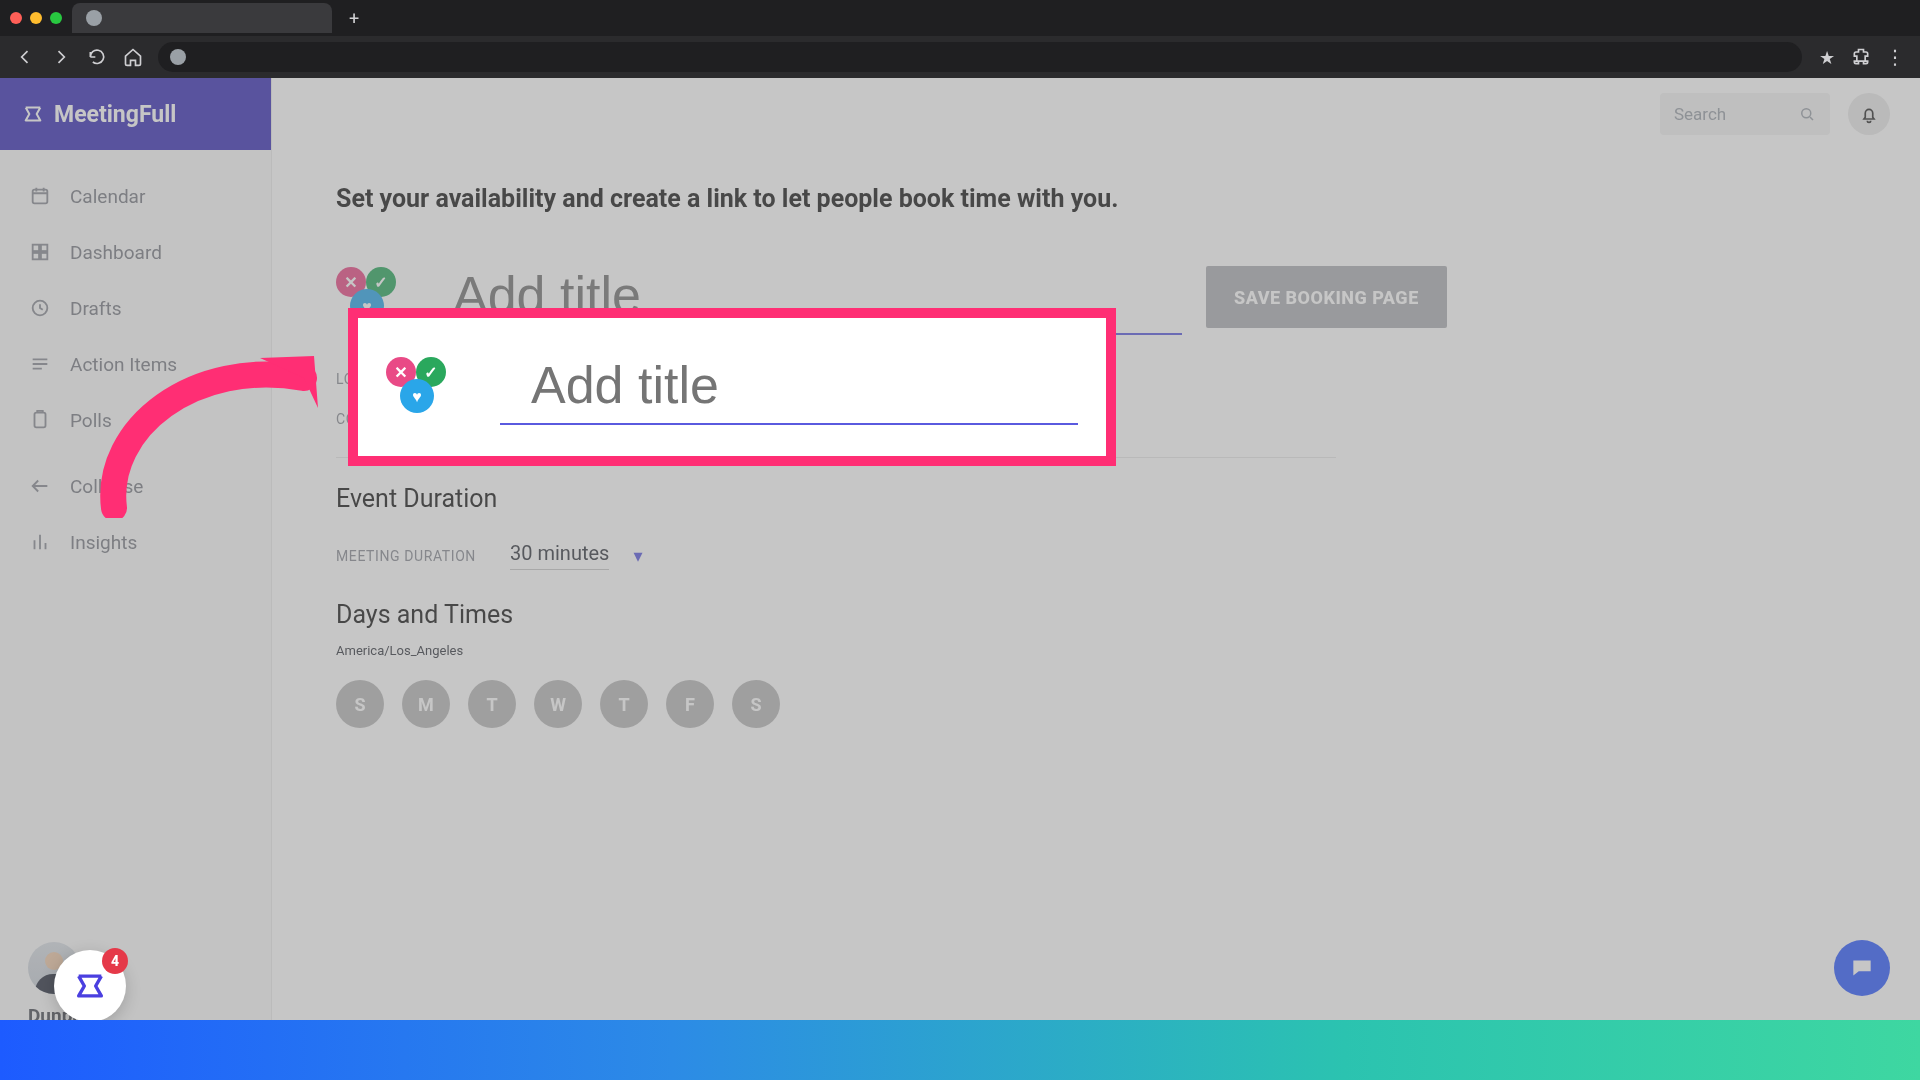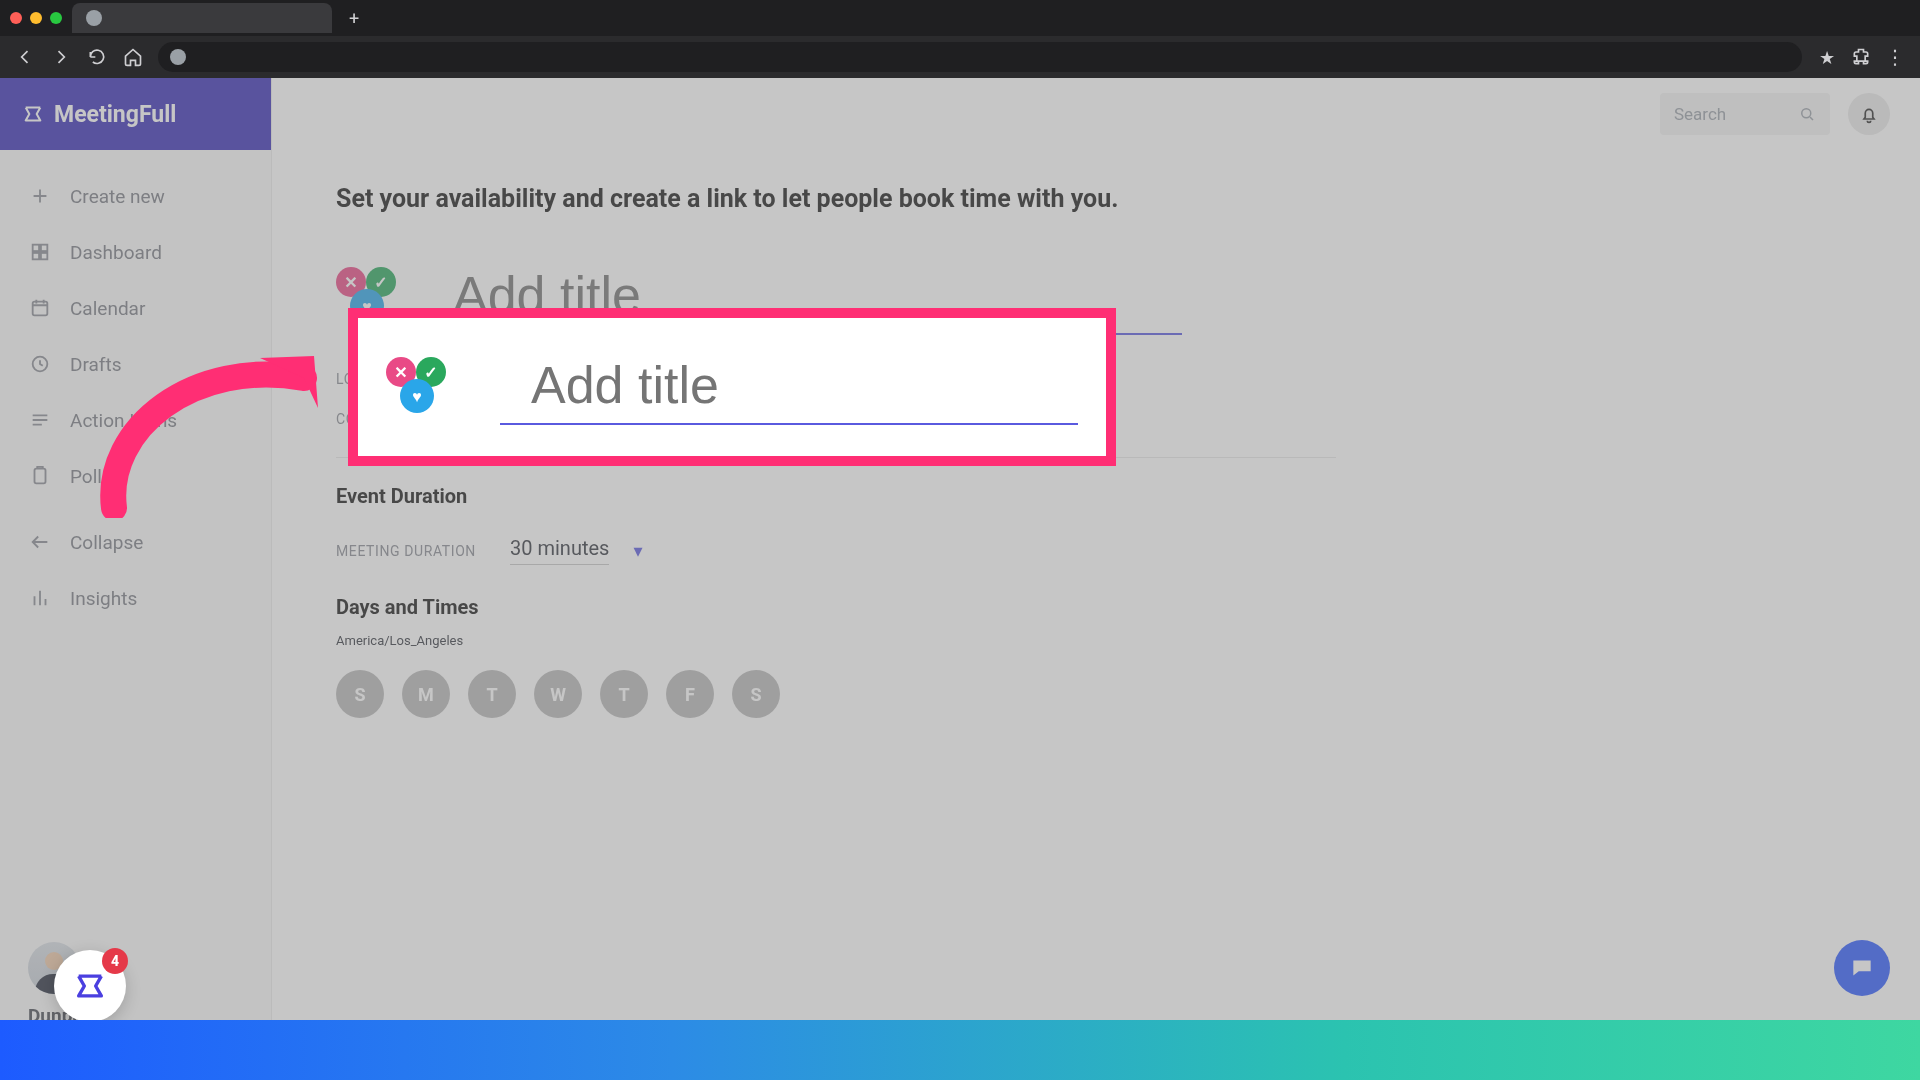--- a/index.html
+++ b/index.html
@@ -63,21 +63,21 @@
   .bv { background:#2aa85d; right:0; top:0;}
   .bheart { width:34px; height:34px; border-radius:50%; background:#2aa6e9; left:14px; top:22px; color:#fff;}
   .save-btn { height:62px; padding:0 28px; background:#aeb0b4; color:#fff; font-weight:800; letter-spacing:.5px; font-size:18px; border-radius:2px; display:flex; align-items:center;}
 
   .kv { display:flex; align-items:center; gap:40px; margin-top:16px;}
   .klabel { font-size:14px; letter-spacing:.6px; color:#8a8d95; text-transform:uppercase; min-width:150px;}
   .klink { color:#3a3d46; text-decoration:underline; text-underline-offset:3px; font-size:20px;}
 
   .divider { height:1px; background:#e8e8e8; margin:26px 0; max-width:1000px;}
 
-  .section-h { font-size:20px; font-weight:700; color:#1a1a1a;}
+  .section-h { font-size:25px; font-weight:400; color:#1a1a1a;}
   .duration-row { display:flex; align-items:center; gap:24px; margin-top:28px;}
   .dur-val { color:#363a42; font-size:20px; border-bottom:1px solid #c8c8c8; padding-bottom:4px;}
   .chev { color:#5a5adf; font-size:18px;}
   .subtext { color:#3e414a; font-size:20px; margin-top:18px;}
   .tz { color:#363a42; font-size:13px; margin-top:14px;}
 
   .days { display:flex; gap:18px; margin-top:22px;}
   .day { width:48px; height:48px; border-radius:50%; background:#b9b9b9; color:#fff; display:flex; align-items:center; justify-content:center; font-weight:700; font-size:18px;}
 
   
@@ -155,44 +155,36 @@
       <div class="brandbar">
         <svg class="brand-logo" viewBox="0 0 24 24">
             <path d="M4 5h16M4 5l4 7-4 7h16l-4-7 4-7" stroke="#fff" stroke-width="2.2" fill="none" stroke-linejoin="round"></path>
           </svg>
         <span>MeetingFull</span>
       </div>
       <div class="nav">
         <div class="nav-item">
           <span class="nicon">
               <svg viewBox="0 0 24 24">
-                <path d="M12 5v14M5 12h14"></path>
-              </svg>
-            </span>
-          <span>Create new</span>
+                <rect x="4" y="5" width="16" height="15" rx="2"></rect>
+                <path d="M4 9h16M8 3v4M16 3v4"></path>
+              </svg>
+            </span>
+          <span>Calendar</span>
         </div>
         <div class="nav-item">
           <span class="nicon">
               <svg viewBox="0 0 24 24">
                 <rect x="4" y="4" width="7" height="7"></rect>
                 <rect x="13" y="4" width="7" height="7"></rect>
                 <rect x="4" y="13" width="7" height="7"></rect>
                 <rect x="13" y="13" width="7" height="7"></rect>
               </svg>
             </span>
           <span>Dashboard</span>
-        </div>
-        <div class="nav-item">
-          <span class="nicon">
-              <svg viewBox="0 0 24 24">
-                <rect x="4" y="5" width="16" height="15" rx="2"></rect>
-                <path d="M4 9h16M8 3v4M16 3v4"></path>
-              </svg>
-            </span>
-          <span>Calendar</span>
         </div>
         <div class="nav-item">
           <span class="nicon">
               <svg viewBox="0 0 24 24">
                 <circle cx="12" cy="12" r="8"></circle>
                 <path d="M12 8v4l3 2"></path>
               </svg>
             </span>
           <span>Drafts</span>
         </div>
@@ -259,20 +251,21 @@
         <div class="badge-stack">
           <div class="bchk bx">✕</div>
           <div class="bchk bv">✓</div>
           <div class="bchk bheart">♥</div>
         </div>
         <div class="title-input-wrap">
           <input class="title-input" placeholder="Add title" style="">
           <div class="title-underline"></div>
         </div>
         <div style="width:24px"></div>
+        <div class="save-btn">SAVE BOOKING PAGE</div>
       </div>
 
       <div class="kv">
         <span class="klabel">LOCATION</span>
         <a class="klink">Add location</a>
       </div>
       <div class="kv">
         <span class="klabel">CONFERENCING</span>
         <a class="klink">Add conference</a>
       </div>

